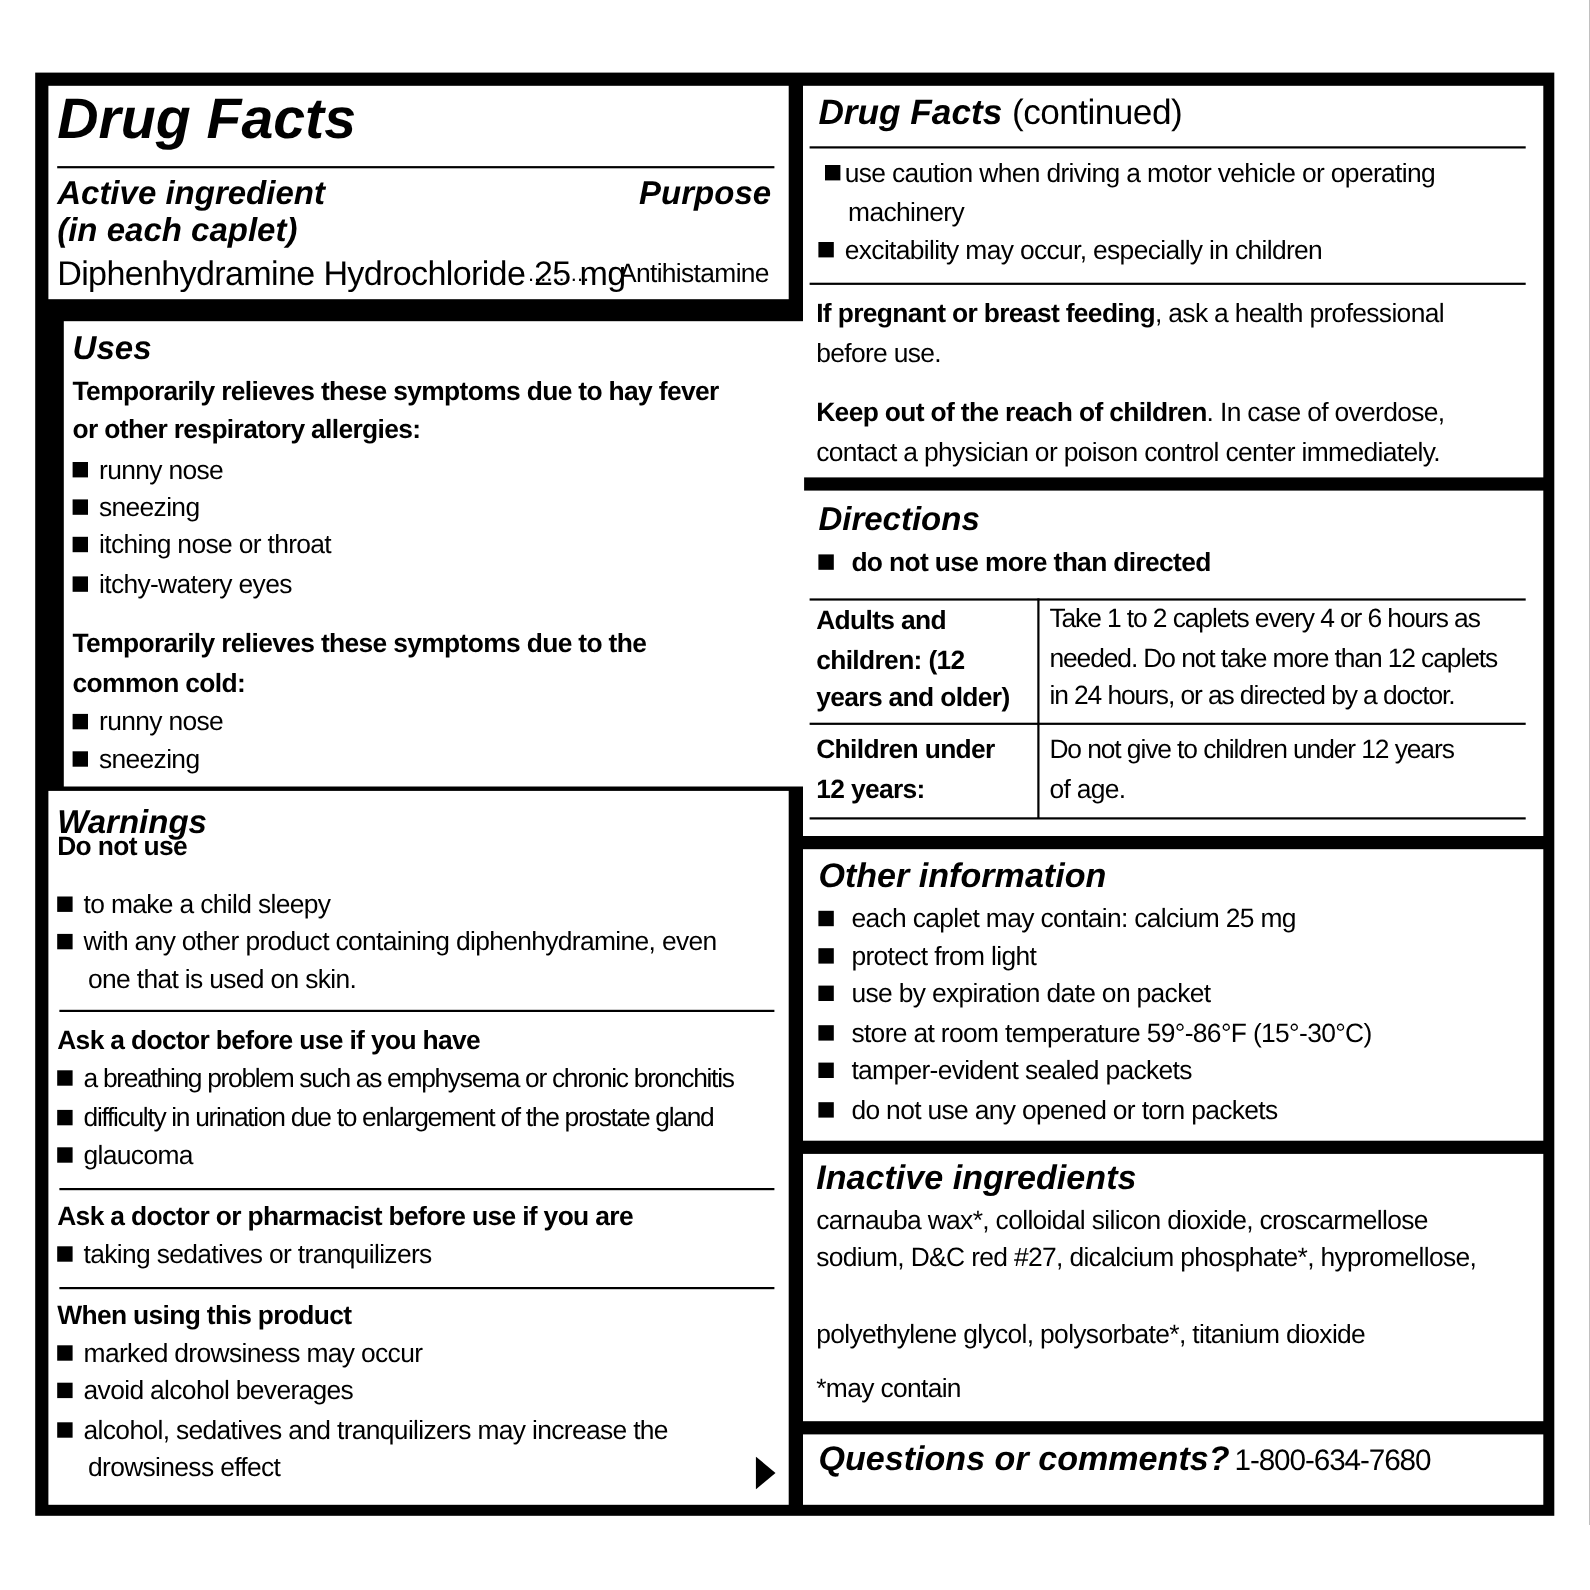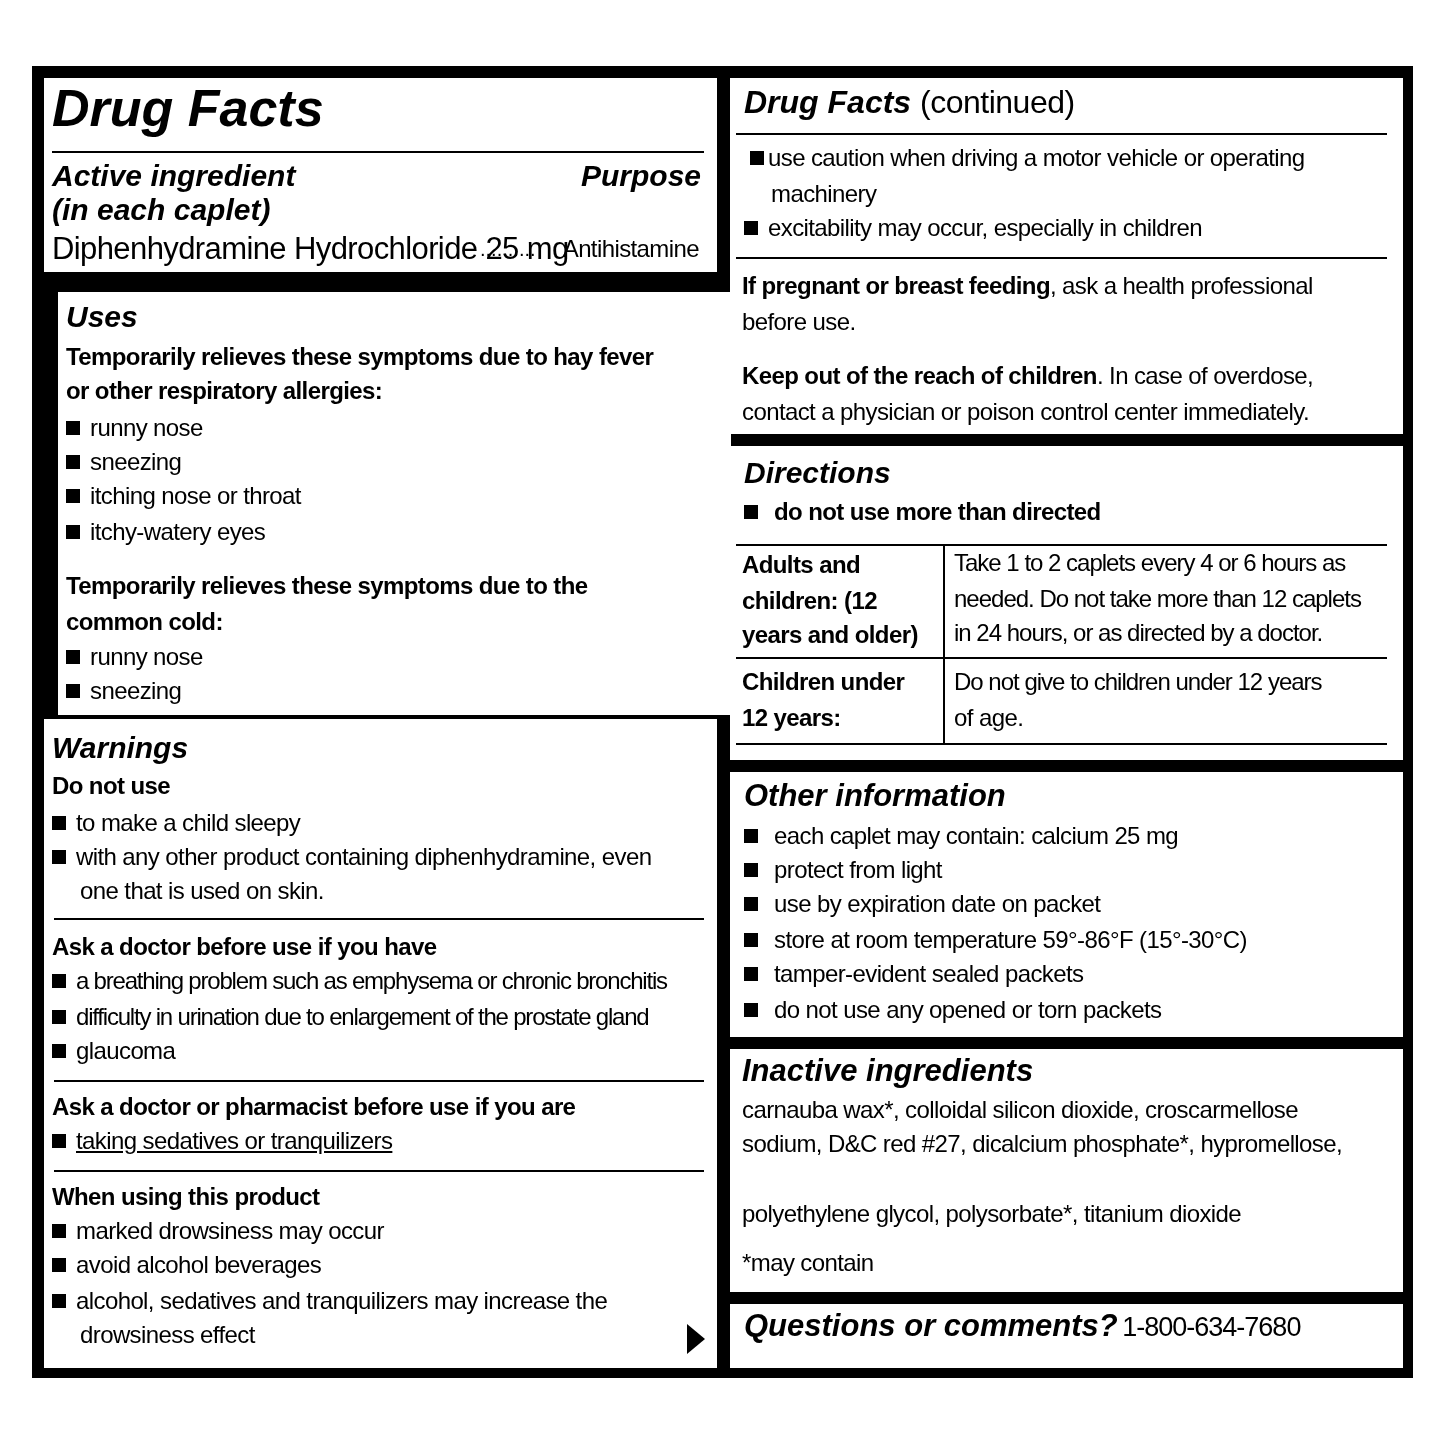--- a/index.html
+++ b/index.html
@@ -41,32 +41,32 @@
   <div class="line narrow" style="left:8px;top:187px;"><span class="bullet"></span><span>itching nose or throat</span></div>
   <div class="line narrow" style="left:8px;top:223px;"><span class="bullet"></span><span>itchy-watery eyes</span></div>
   <div class="line b narrow" style="left:8px;top:277px;">Temporarily relieves these symptoms due to the</div>
   <div class="line b narrow" style="left:8px;top:313px;">common cold:</div>
   <div class="line narrow" style="left:8px;top:348px;"><span class="bullet"></span><span>runny nose</span></div>
   <div class="line narrow" style="left:8px;top:382px;"><span class="bullet"></span><span>sneezing</span></div>
 </div>
 
 <div class="box" style="left:44px;top:719px;width:673px;height:649px;">
   <div class="abs title" style="left:8px;top:10px;font-size:30px;line-height:38px;">Warnings</div>
-  <div class="line b narrow" style="left:8px;top:50px;">Do not use</div>
+  <div class="line b narrow" style="left:8px;top:34px;">Do not use</div>
   <div class="line narrow" style="left:8px;top:87px;"><span class="bullet"></span><span>to make a child sleepy</span></div>
   <div class="line narrow" style="left:8px;top:121px;"><span class="bullet"></span><span>with any other product containing diphenhydramine, even</span></div>
   <div class="line narrow" style="left:36px;top:155px;">one that is used on skin.</div>
   <div class="rule" style="left:10px;top:199px;width:650px;"></div>
   <div class="line b narrow" style="left:8px;top:211px;">Ask a doctor before use if you have</div>
   <div class="line narrow" style="left:8px;top:245px;letter-spacing:-1.2px;"><span class="bullet"></span><span>a breathing problem such as emphysema or chronic bronchitis</span></div>
   <div class="line narrow" style="left:8px;top:281px;letter-spacing:-1.2px;"><span class="bullet"></span><span>difficulty in urination due to enlargement of the prostate gland</span></div>
   <div class="line narrow" style="left:8px;top:315px;"><span class="bullet"></span><span>glaucoma</span></div>
   <div class="rule" style="left:10px;top:361px;width:650px;"></div>
   <div class="line b narrow" style="left:8px;top:371px;">Ask a doctor or pharmacist before use if you are</div>
-  <div class="line narrow" style="left:8px;top:405px;text-decoration:underline;"><span class="bullet"></span><span>taking sedatives or tranquilizers</span></div>
+  <div class="line narrow" style="left:8px;top:405px;"><span class="bullet"></span><span>taking sedatives or tranquilizers</span></div>
   <div class="rule" style="left:10px;top:451px;width:650px;"></div>
   <div class="line b narrow" style="left:8px;top:461px;">When using this product</div>
   <div class="line narrow" style="left:8px;top:495px;"><span class="bullet"></span><span>marked drowsiness may occur</span></div>
   <div class="line narrow" style="left:8px;top:529px;"><span class="bullet"></span><span>avoid alcohol beverages</span></div>
   <div class="line narrow" style="left:8px;top:565px;"><span class="bullet"></span><span>alcohol, sedatives and tranquilizers may increase the</span></div>
   <div class="line narrow" style="left:36px;top:599px;">drowsiness effect</div>
   <svg style="position:absolute;left:643px;top:605px;" width="20" height="30" viewBox="0 0 20 30">
       <polygon points="0,0 18,15 0,30" fill="#000"></polygon>
     </svg>
 </div>

